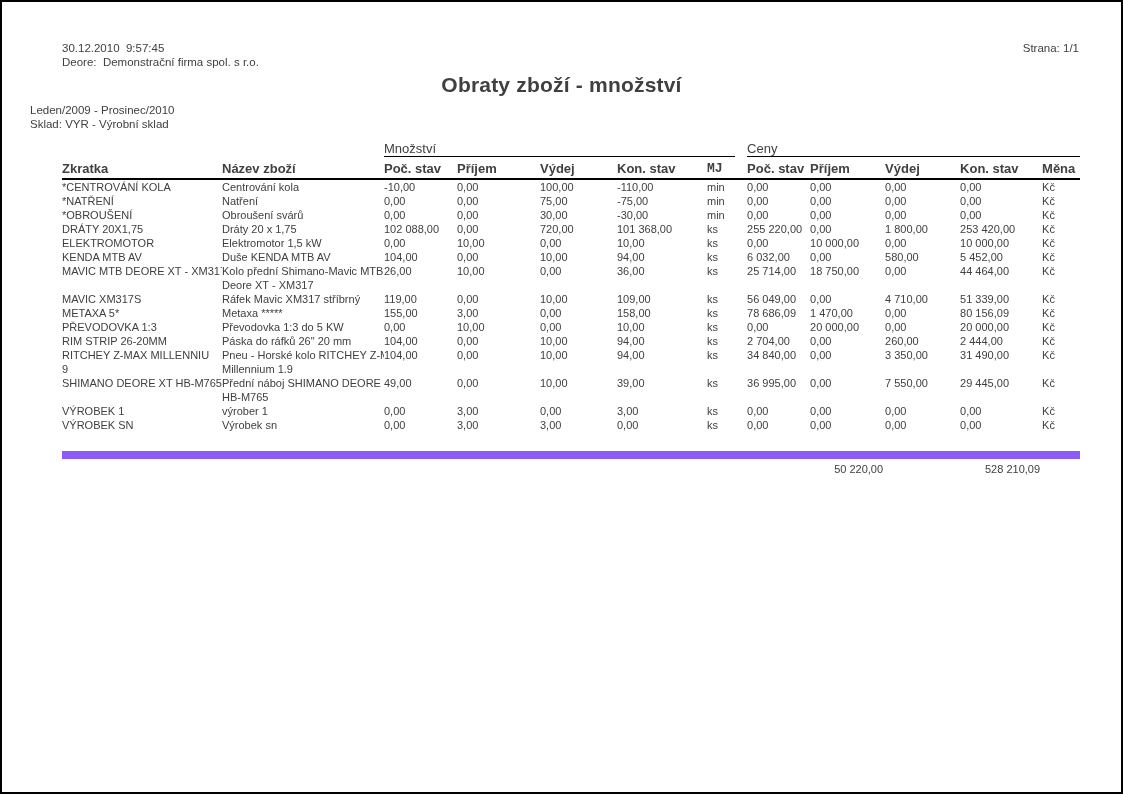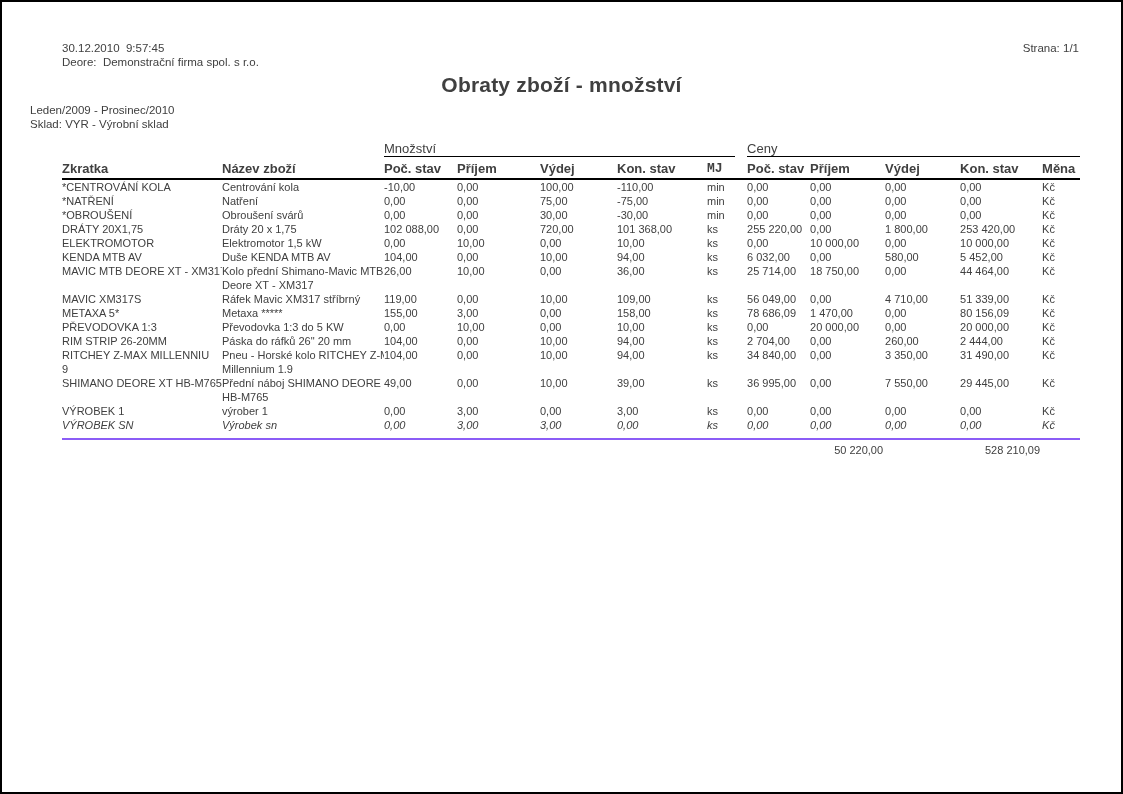--- a/index.html
+++ b/index.html
@@ -46,21 +46,21 @@
   }
   th.num,td.c-num{text-align:right;padding-right:2px;}
   td.c-num{white-space:nowrap;}
   td.c-text{white-space:pre;padding-top:1px;}
   td.c-num,td.c-mj,td.c-mena,td.c-sp{padding-top:1px;}
   td.c-mj{padding-left:5px;}
   td.c-mena{padding-left:4px;}
   .c-bold{font-weight:bold;}
   th.h-mj{padding-left:5px;font-family:Liberation Mono, monospace;}
   th.h-mena{padding-left:4px;}
-  tbody tr:last-child td{border-bottom:2px solid #8b5cf6;padding-bottom:6px;font-style:italic;}
+  tbody tr:last-child td{border-bottom:8px solid #8b5cf6;padding-bottom:19px;}
   tfoot td{font-weight:bold;white-space:nowrap;}
   tfoot tr.tot1 td{padding-top:8px;}
   tfoot tr.tot2 td{padding-top:3px;}
   tfoot td.c-num{text-align:right;padding-right:2px;}
 </style>
 </head>
 <body>
 
 <div class="page">
 

